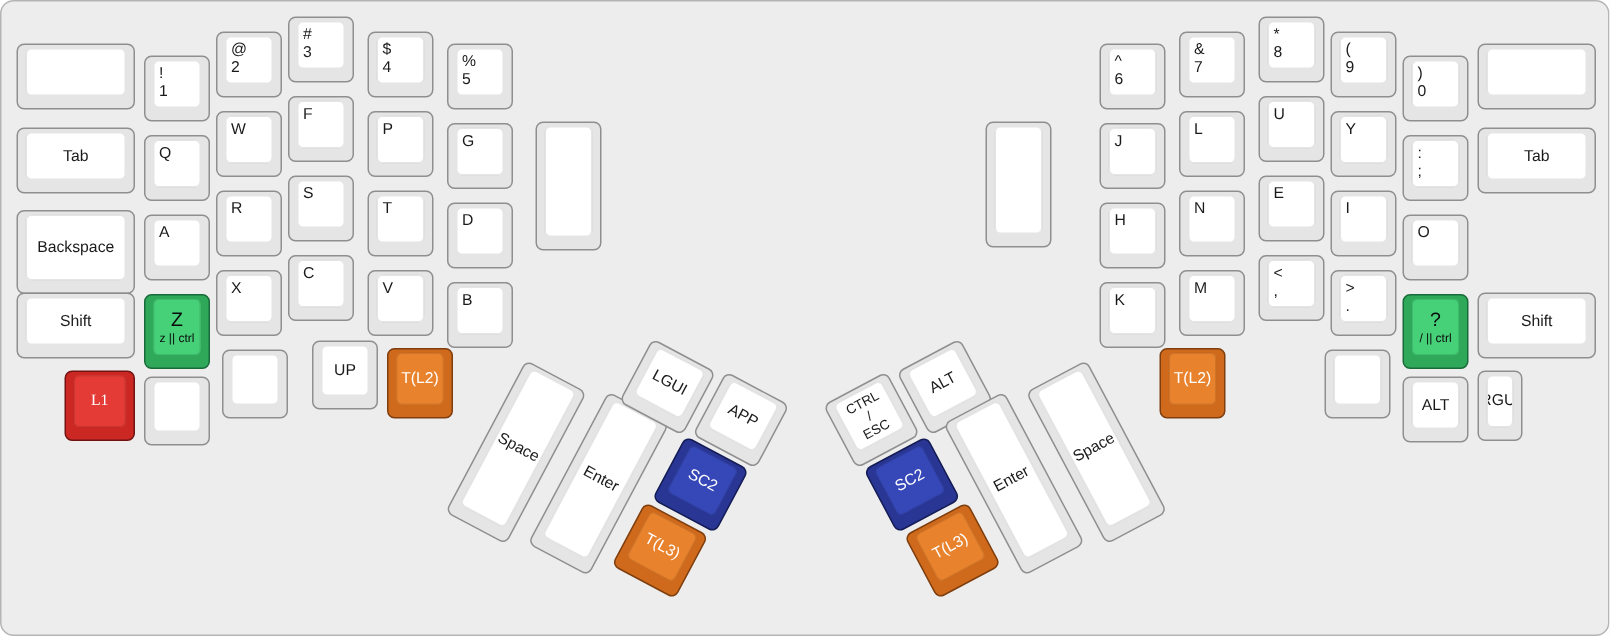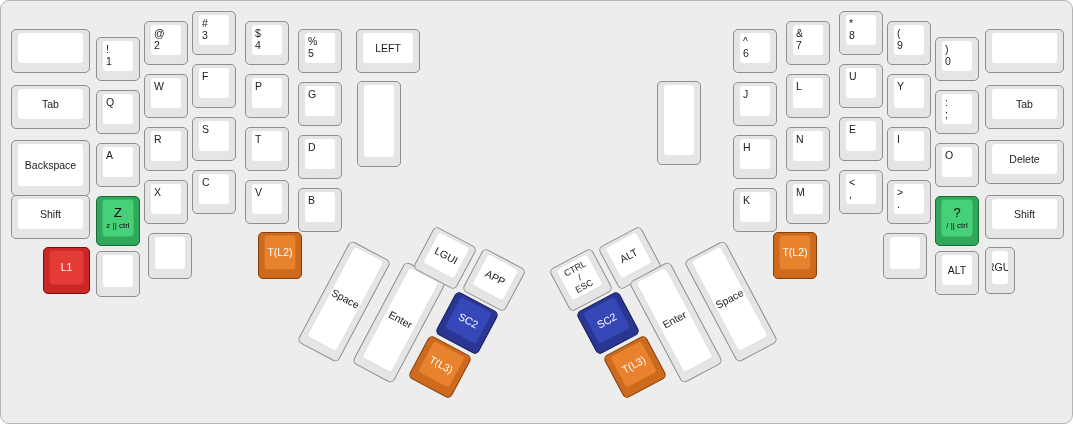--- a/index.html
+++ b/index.html
@@ -52,21 +52,21 @@
       <div class="face align-c" style="background: rgb(255, 255, 255); color: rgb(26, 26, 26);">
         <div class="lab">Backspace</div>
       </div>
     </div>
     <div class="key" style="left: 10px; top: 194px; width: 79px; height: 44px; background: rgb(229, 229, 229); border-color: rgb(143, 143, 143);">
       <div class="face align-c" style="background: rgb(255, 255, 255); color: rgb(26, 26, 26);">
         <div class="lab">Shift</div>
       </div>
     </div>
     <div class="key" style="left: 42px; top: 246px; width: 47px; height: 47px; background: rgb(203, 40, 36); border-color: rgb(113, 19, 17);">
-      <div class="face align-c" style="background: rgb(228, 59, 55); color: rgb(255, 255, 255);">
+      <div class="face align-c" style="background: rgb(228, 59, 55); color: rgb(255, 255, 255); font-family: Liberation Serif, serif;">
         <div class="lab">L1</div>
       </div>
     </div>
     <div class="key" style="left: 95px; top: 36px; width: 44px; height: 44px; background: rgb(229, 229, 229); border-color: rgb(143, 143, 143);">
       <div class="face align-tl" style="background: rgb(255, 255, 255); color: rgb(26, 26, 26);">
         <div class="lab">!</div>
         <div class="lab">1</div>
       </div>
     </div>
     <div class="key" style="left: 95px; top: 89px; width: 44px; height: 44px; background: rgb(229, 229, 229); border-color: rgb(143, 143, 143);">
@@ -126,20 +126,25 @@
     <div class="key" style="left: 191px; top: 116px; width: 44px; height: 44px; background: rgb(229, 229, 229); border-color: rgb(143, 143, 143);">
       <div class="face align-tl" style="background: rgb(255, 255, 255); color: rgb(26, 26, 26);">
         <div class="lab">S</div>
       </div>
     </div>
     <div class="key" style="left: 191px; top: 169px; width: 44px; height: 44px; background: rgb(229, 229, 229); border-color: rgb(143, 143, 143);">
       <div class="face align-tl" style="background: rgb(255, 255, 255); color: rgb(26, 26, 26);">
         <div class="lab">C</div>
       </div>
     </div>
+    <div class="key" style="left: 207px; top: 226px; width: 44px; height: 46px; background: rgb(229, 229, 229); border-color: rgb(143, 143, 143);">
+      <div class="face align-c" style="background: rgb(255, 255, 255); color: rgb(26, 26, 26);">
+        <div class="lab">UP</div>
+      </div>
+    </div>
     <div class="key" style="left: 244px; top: 20px; width: 44px; height: 44px; background: rgb(229, 229, 229); border-color: rgb(143, 143, 143);">
       <div class="face align-tl" style="background: rgb(255, 255, 255); color: rgb(26, 26, 26);">
         <div class="lab">$</div>
         <div class="lab">4</div>
       </div>
     </div>
     <div class="key" style="left: 244px; top: 73px; width: 44px; height: 44px; background: rgb(229, 229, 229); border-color: rgb(143, 143, 143);">
       <div class="face align-tl" style="background: rgb(255, 255, 255); color: rgb(26, 26, 26);">
         <div class="lab">P</div>
       </div>
@@ -171,25 +176,20 @@
       </div>
     </div>
     <div class="key" style="left: 297px; top: 134px; width: 44px; height: 44px; background: rgb(229, 229, 229); border-color: rgb(143, 143, 143);">
       <div class="face align-tl" style="background: rgb(255, 255, 255); color: rgb(26, 26, 26);">
         <div class="lab">D</div>
       </div>
     </div>
     <div class="key" style="left: 297px; top: 187px; width: 44px; height: 44px; background: rgb(229, 229, 229); border-color: rgb(143, 143, 143);">
       <div class="face align-tl" style="background: rgb(255, 255, 255); color: rgb(26, 26, 26);">
         <div class="lab">B</div>
-      </div>
-    </div>
-    <div class="key" style="left: 355px; top: 28px; width: 64px; height: 44px; background: rgb(229, 229, 229); border-color: rgb(143, 143, 143);">
-      <div class="face align-c" style="background: rgb(255, 255, 255); color: rgb(26, 26, 26);">
-        <div class="lab">LEFT</div>
       </div>
     </div>
     <div class="key" style="left: 356px; top: 80px; width: 44px; height: 86px; background: rgb(229, 229, 229); border-color: rgb(143, 143, 143);">
       <div class="face align-c" style="background: rgb(255, 255, 255); color: rgb(26, 26, 26);"></div>
     </div>
     <div class="key" style="left: 320px; top: 243px; width: 46px; height: 115px; background: rgb(229, 229, 229); border-color: rgb(143, 143, 143); transform: rotate(28deg);">
       <div class="face align-c" style="background: rgb(255, 255, 255); color: rgb(26, 26, 26);">
         <div class="lab">Space</div>
       </div>
     </div>
@@ -376,25 +376,20 @@
       </div>
     </div>
     <div class="key" style="left: 984px; top: 28px; width: 79px; height: 44px; background: rgb(229, 229, 229); border-color: rgb(143, 143, 143);">
       <div class="face align-c" style="background: rgb(255, 255, 255); color: rgb(26, 26, 26);"></div>
     </div>
     <div class="key" style="left: 984px; top: 84px; width: 79px; height: 44px; background: rgb(229, 229, 229); border-color: rgb(143, 143, 143);">
       <div class="face align-c" style="background: rgb(255, 255, 255); color: rgb(26, 26, 26);">
         <div class="lab">Tab</div>
       </div>
     </div>
-    <div class="key" style="left: 984px; top: 139px; width: 79px; height: 44px; background: rgb(229, 229, 229); border-color: rgb(143, 143, 143);">
-      <div class="face align-c" style="background: rgb(255, 255, 255); color: rgb(26, 26, 26);">
-        <div class="lab">Delete</div>
-      </div>
-    </div>
     <div class="key" style="left: 984px; top: 194px; width: 79px; height: 44px; background: rgb(229, 229, 229); border-color: rgb(143, 143, 143);">
       <div class="face align-c" style="background: rgb(255, 255, 255); color: rgb(26, 26, 26);">
         <div class="lab">Shift</div>
       </div>
     </div>
     <div class="key" style="left: 984px; top: 246px; width: 30px; height: 47px; background: rgb(229, 229, 229); border-color: rgb(143, 143, 143);">
       <div class="face align-c" style="background: rgb(255, 255, 255); color: rgb(26, 26, 26);">
         <div class="lab">RGUI</div>
       </div>
     </div>

